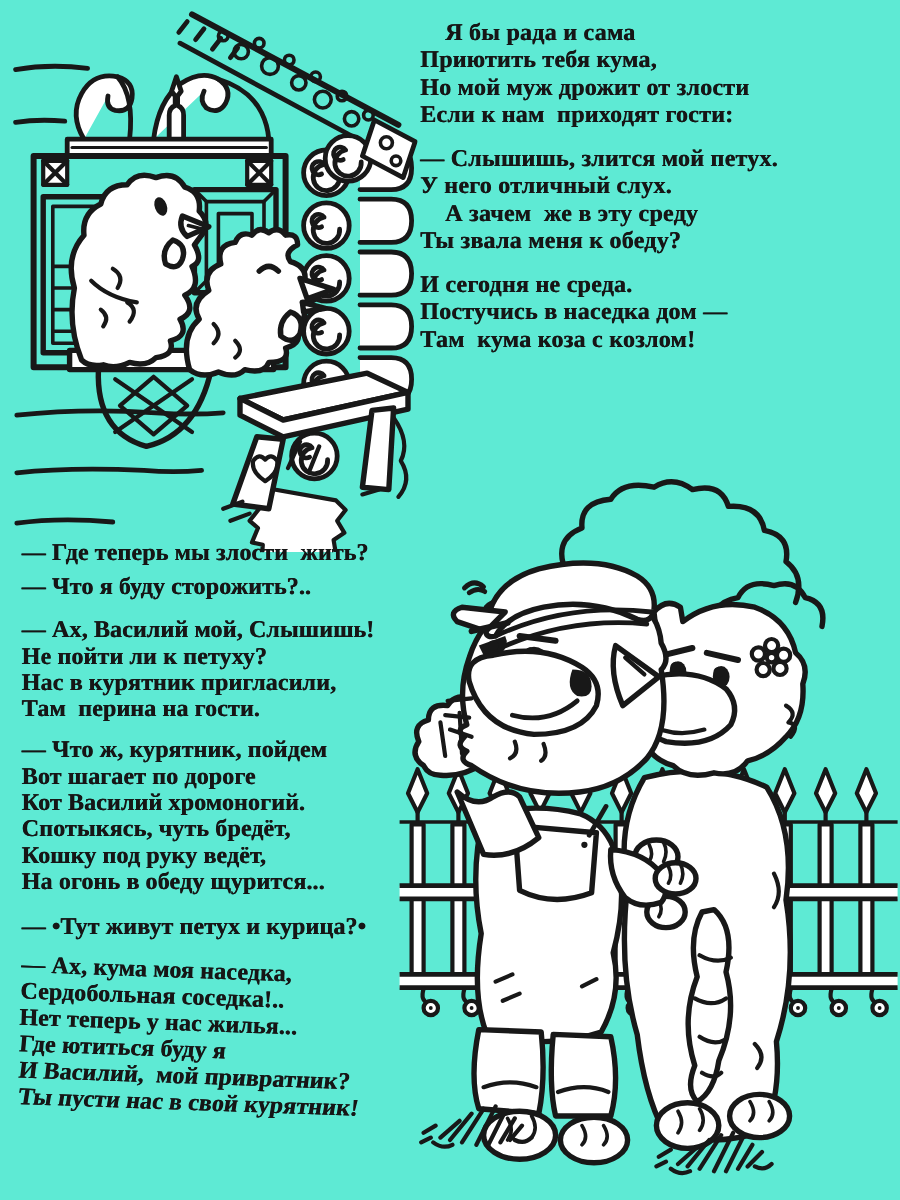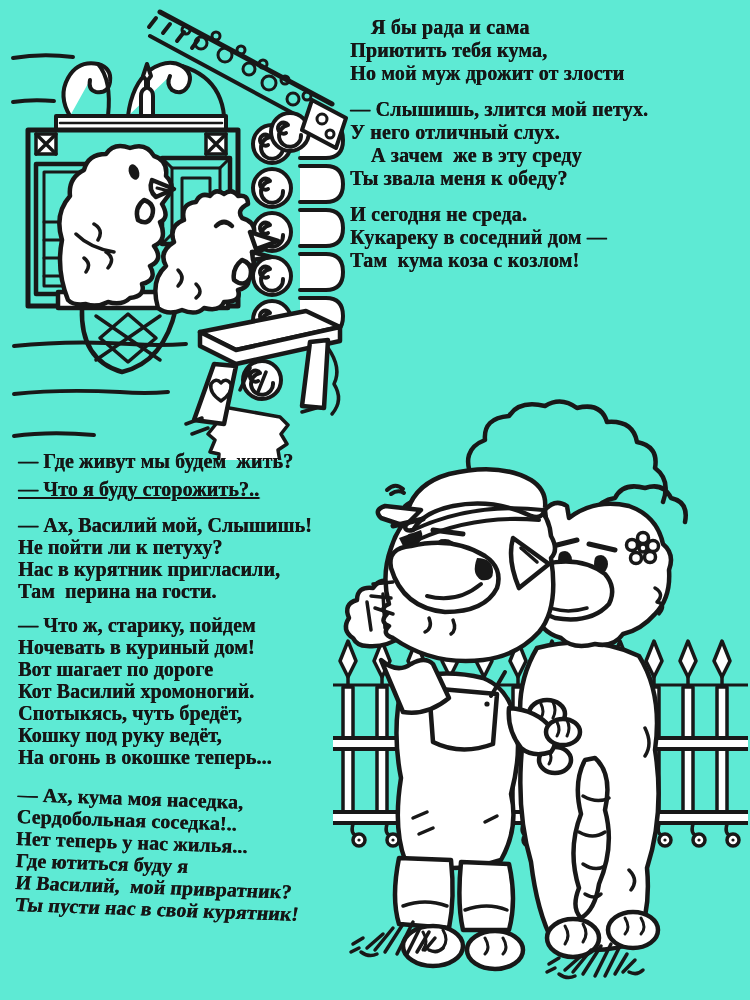--- a/index.html
+++ b/index.html
@@ -8,21 +8,21 @@
   .col{position:absolute;}
   .col-right{left:350px;top:16px;width:372px;}
   .col-left{left:18px;top:450px;width:345px;}
   .line{white-space:pre;font-weight:700;font-size:20px;color:#161616;
         text-shadow:0.4px 0 0 #161616;}
   .col-right .line{line-height:23px;letter-spacing:0.2px;}
   .col-left .line{line-height:22px;letter-spacing:0.1px;}
   .stz{margin:0 0 13px 0;}
   .col-left .stz{margin-bottom:12px;}
   .mb6{margin-bottom:6px !important;}
-  .mb14{margin-bottom:14px !important;text-decoration:underline;}
+  .mb14{margin-bottom:14px !important;}
   .mb15{margin-bottom:15px !important;}
   .mb10{margin-bottom:10px !important;}
   .tilt{transform:rotate(2deg);transform-origin:0 0;}
   .sk1{transform:skewX(-3deg);transform-origin:0 100%;}
   .sk2{transform:skewX(-5deg);transform-origin:0 100%;}
   .sk3{transform:skewX(-7deg);transform-origin:0 100%;}
   .illo{position:absolute;}
   svg{display:block;}
   svg *{vector-effect:none;}
   .ink{stroke:#181818;fill:none;stroke-linecap:round;stroke-linejoin:round;}
@@ -149,55 +149,58 @@
       <path class="w" stroke="#181818" d="M300 334 L292 398 L314 400 L318 332 Z"></path>
       <path d="M240 360 l-10 22 M256 364 l-8 20 M176 416 l16 -6 M182 426 l16 -6 M292 404 l14 -4" stroke-width="3.5"></path>
     </g>
   </svg>
 
   <div class="col col-right">
     <div class="stz">
       <div class="line">    Я бы рада и сама</div>
       <div class="line">Приютить тебя кума,</div>
       <div class="line">Но мой муж дрожит от злости</div>
+      <div class="line">Если к нам  приходят гости:</div>
     </div>
     <div class="stz">
       <div class="line">— Слышишь, злится мой петух.</div>
       <div class="line">У него отличный слух.</div>
       <div class="line">    А зачем  же в эту среду</div>
       <div class="line">Ты звала меня к обеду?</div>
     </div>
     <div class="stz">
       <div class="line">И сегодня не среда.</div>
-      <div class="line">Кукареку в соседний дом —</div>
+      <div class="line">Постучись в наседка дом —</div>
       <div class="line">Там  кума коза с козлом!</div>
     </div>
   </div>
 
   <div class="col col-left">
     <div class="stz mb6">
-      <div class="line">— Где живут мы будем  жить?</div>
+      <div class="line">— Где теперь мы злости  жить?</div>
     </div>
     <div class="stz mb14">
       <div class="line">— Что я буду сторожить?..</div>
     </div>
     <div class="stz">
       <div class="line">— Ах, Василий мой, Слышишь!</div>
       <div class="line">Не пойти ли к петуху?</div>
       <div class="line">Нас в курятник пригласили,</div>
       <div class="line">Там  перина на гости.</div>
     </div>
     <div class="stz mb15">
-      <div class="line">— Что ж, старику, пойдем</div>
-      <div class="line">Ночевать в куриный дом!</div>
+      <div class="line">— Что ж, курятник, пойдем</div>
       <div class="line">Вот шагает по дороге</div>
       <div class="line">Кот Василий хромоногий.</div>
       <div class="line">Спотыкясь, чуть бредёт,</div>
       <div class="line">Кошку под руку ведёт,</div>
-      <div class="line">На огонь в окошке теперь...</div>
+      <div class="line">На огонь в обеду щурится...</div>
+    </div>
+    <div class="stz mb10">
+      <div class="line">— •Тут живут петух и курица?•</div>
     </div>
     <div class="stz tilt">
       <div class="line">— Ах, кума моя наседка,</div>
       <div class="line">Сердобольная соседка!..</div>
       <div class="line">Нет теперь у нас жилья...</div>
       <div class="line sk1">Где ютиться буду я</div>
       <div class="line sk2">И Василий,  мой привратник?</div>
       <div class="line sk3">Ты пусти нас в свой курятник!</div>
     </div>
   </div>

